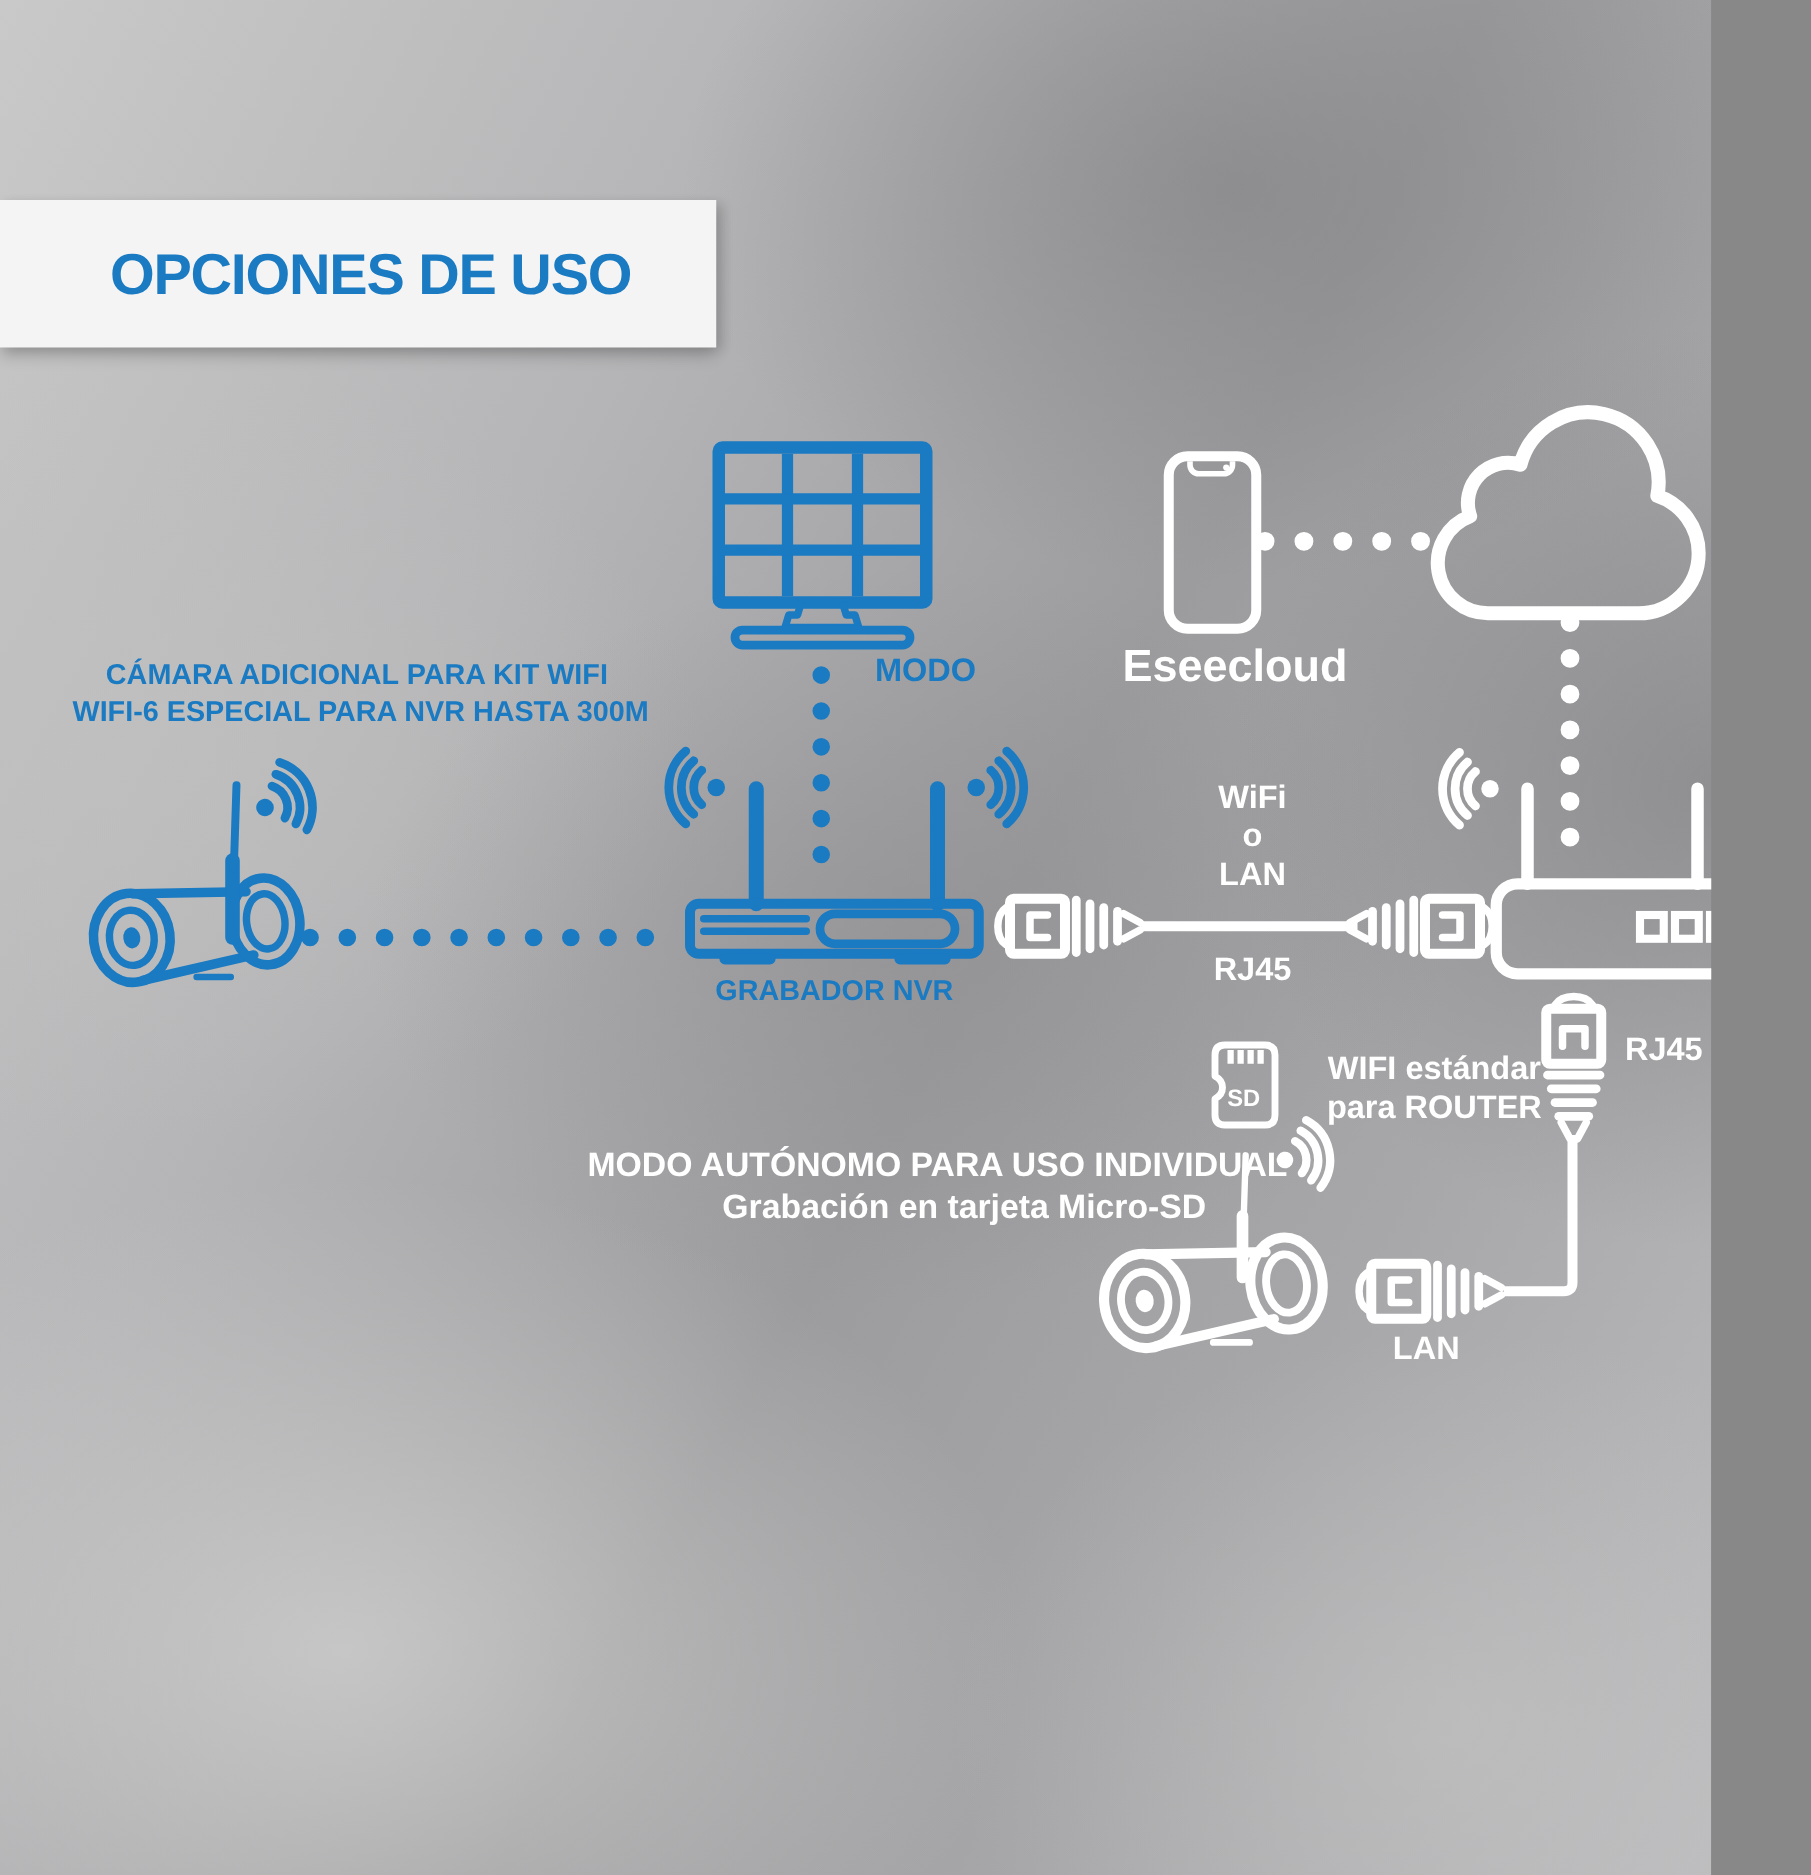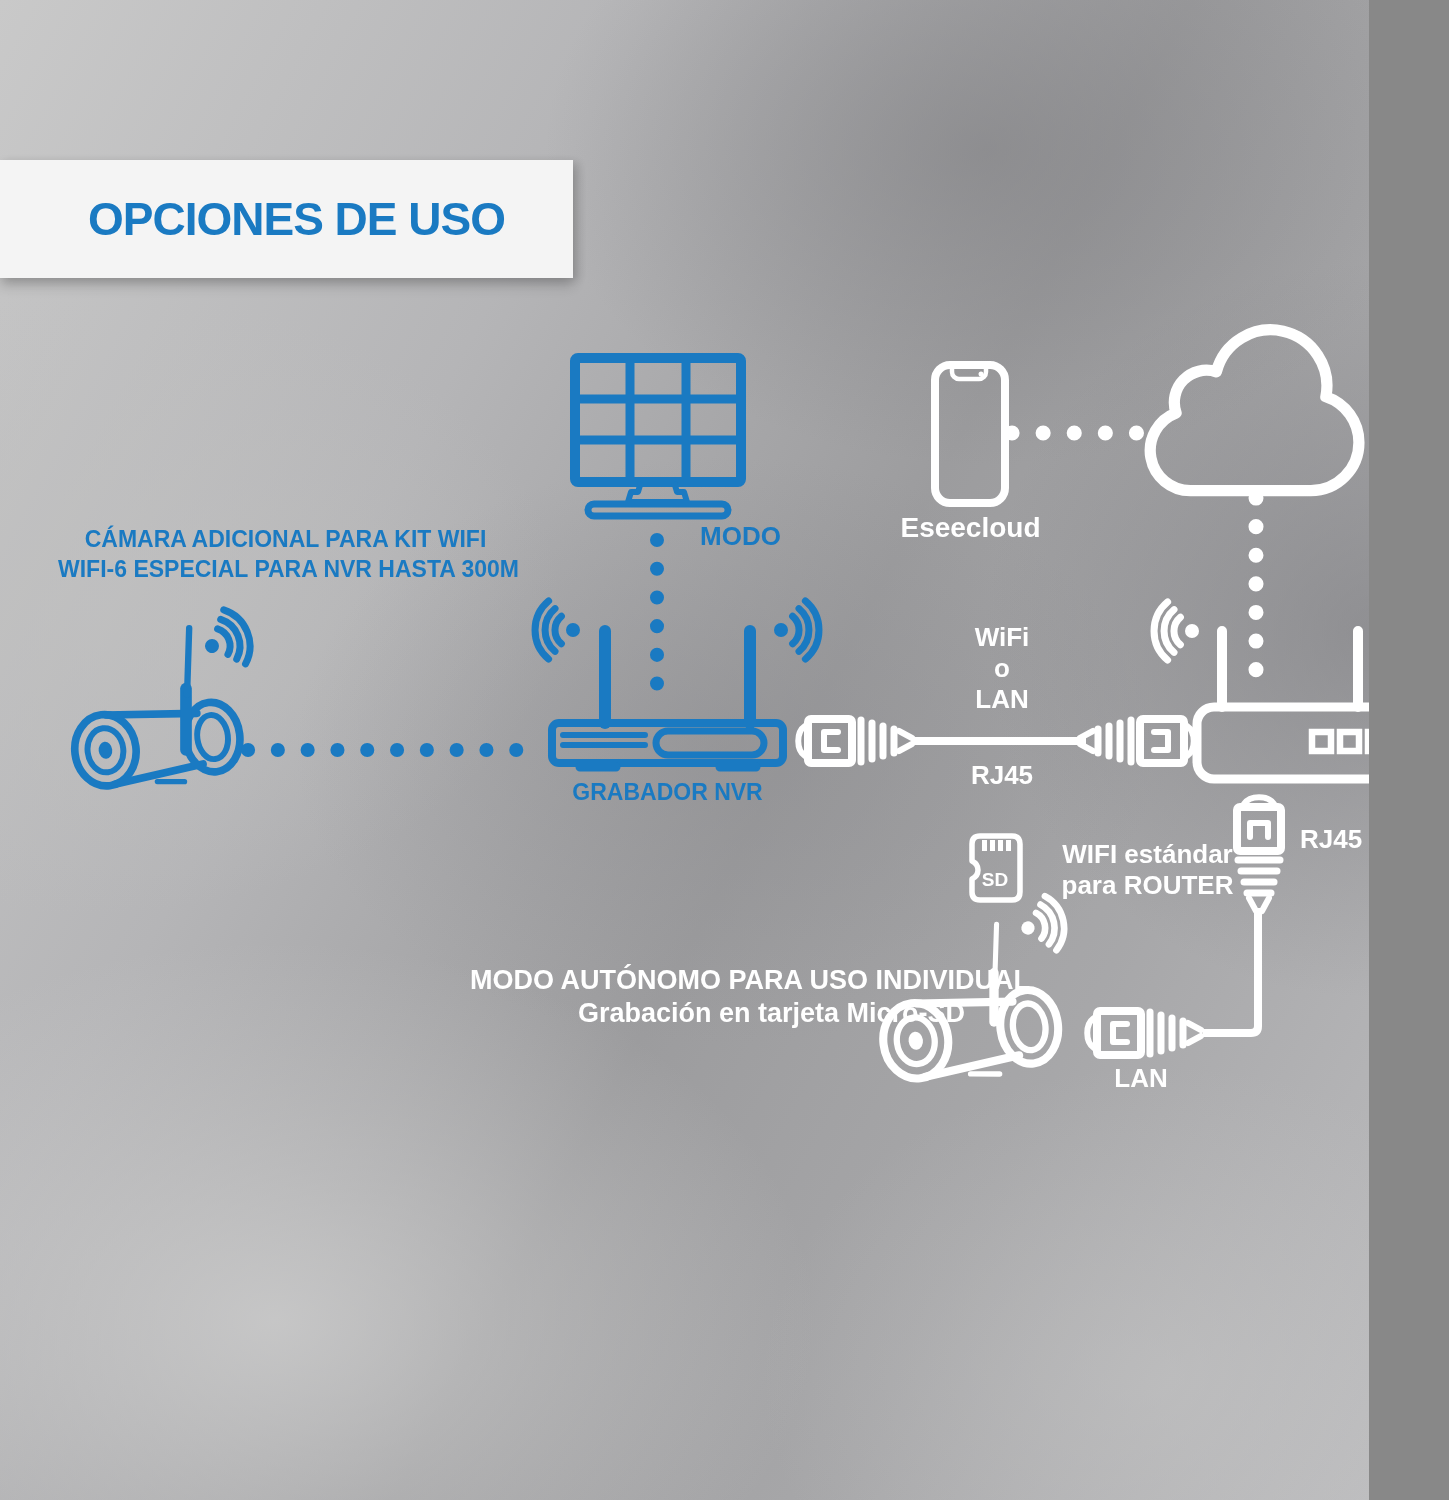--- a/index.html
+++ b/index.html
@@ -25,21 +25,21 @@
     display:flex;align-items:center;
   }
   .banner .title{
     color:var(--accent,#1a7ac2);font-size:46px;letter-spacing:-1px;
     padding-left:88px;white-space:nowrap;
   }
   .lbl{position:absolute;white-space:nowrap;}
   .blue-text{color:var(--accent,#1a7ac2);}
   .white-text{color:var(--diagram-white,#ffffff);}
   .ctr{text-align:center;}
-  .rgt{text-align:right;margin-top:48px;}
+  .rgt{text-align:right;}
   svg.art{position:absolute;left:0;top:0;}
   .ink-accent{color:var(--accent,#1a7ac2);}
   .ink-white{color:var(--diagram-white,#ffffff);}
 </style>
 </head>
 <body>
 
 <div class="stage">
   <div class="bg"></div>
 
@@ -183,21 +183,21 @@
 
   <div class="lbl blue-text ctr" style="left:10px;top:524px;width:455px;font-size:23px;line-height:30px;margin-left:48px;">
     <div>CÁMARA ADICIONAL PARA KIT WIFI</div>
     <div>WIFI-6 ESPECIAL PARA NVR HASTA 300M</div>
   </div>
 
   <div class="lbl blue-text" style="left:700px;top:521px;font-size:26px;">MODO</div>
 
   <div class="lbl blue-text ctr" style="left:550px;top:779px;width:235px;font-size:23px;">GRABADOR NVR</div>
 
-  <div class="lbl white-text ctr" style="left:898px;top:512px;width:145px;font-size:28px;">Eseecloud</div>
+  <div class="lbl white-text ctr" style="left:898px;top:512px;width:145px;font-size:36px;">Eseecloud</div>
 
   <div class="lbl white-text ctr" style="left:952px;top:622px;width:100px;font-size:26px;line-height:31px;">
     <div>WiFi</div>
     <div>o</div>
     <div>LAN</div>
   </div>
 
   <div class="lbl white-text ctr" style="left:952px;top:760px;width:100px;font-size:26px;">RJ45</div>
 
   <div class="lbl white-text ctr" style="left:968px;top:869px;width:54px;font-size:19px;">SD</div>

